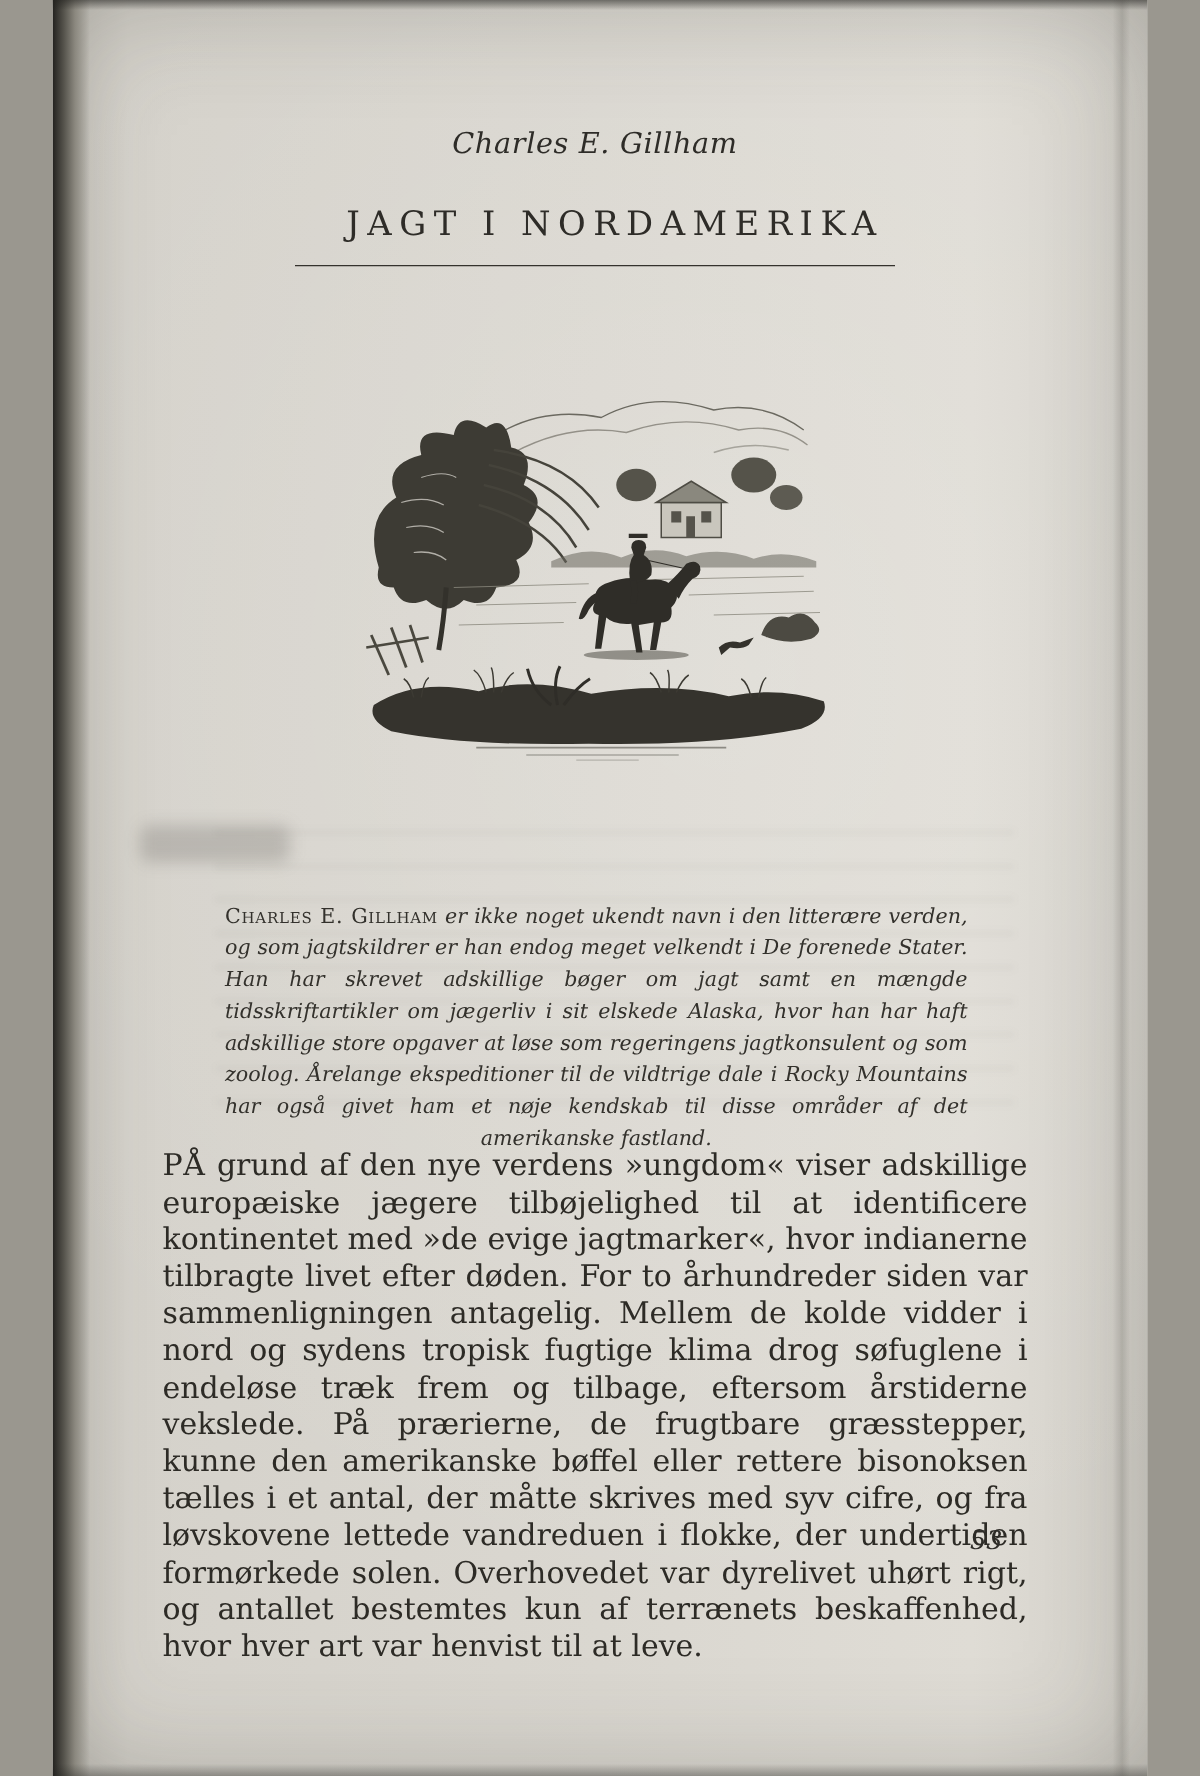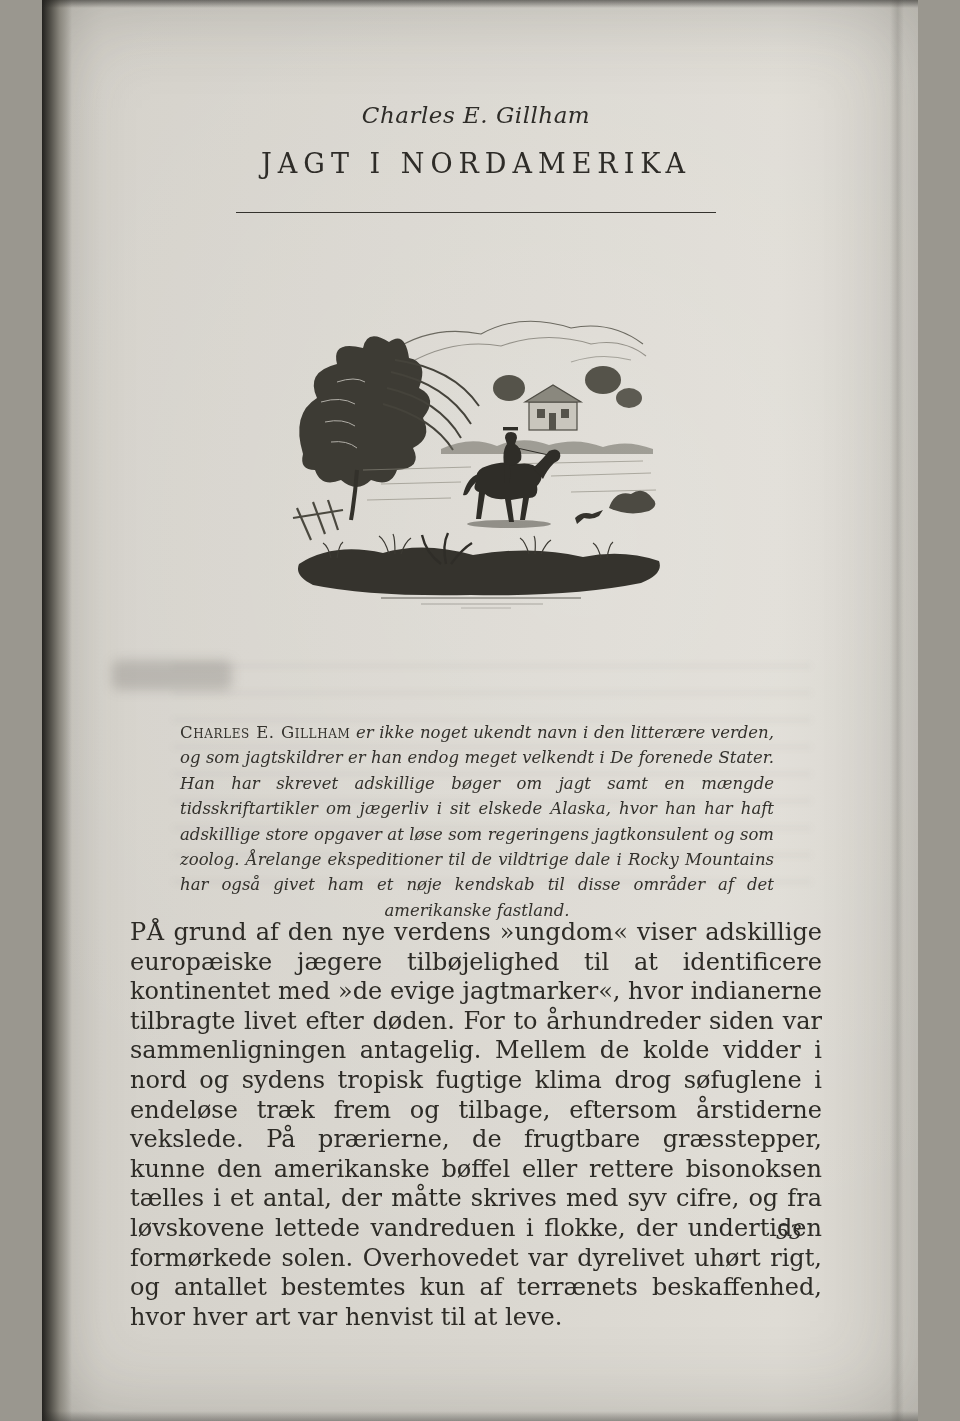--- a/index.html
+++ b/index.html
@@ -112,21 +112,21 @@
 
 <div class="scan-page">
 
   <div class="ghost-text"></div>
   <div class="ghost-blob"></div>
 
   <div class="content">
 
     <div class="author">Charles E. Gillham</div>
 
-    <h1 class="title" style="margin:0;">JAGT I NORDAMERIKA</h1>
+    <h1 class="title" style="margin:16px;">JAGT I NORDAMERIKA</h1>
 
     <hr class="title-rule">
 
     <div class="illustration" role="img" aria-label="Woodcut engraving of a horseman riding through a landscape with windswept trees, a farmhouse and running dogs">
       <svg viewBox="0 0 420 310" width="420" height="310" aria-hidden="true">
 
         <g stroke="#6b6960" fill="none" stroke-width="1.1">
           <path d="M120 50 Q160 22 210 32 Q250 10 300 26 Q340 18 372 42"></path>
           <path d="M140 60 Q185 36 230 44 Q275 28 320 42 Q352 36 375 54" opacity="0.65"></path>
           <path d="M300 60 Q330 50 360 58" opacity="0.5"></path>

